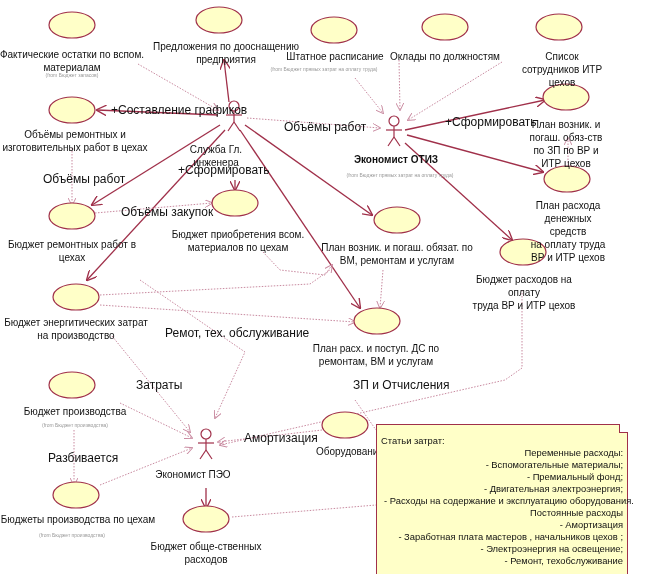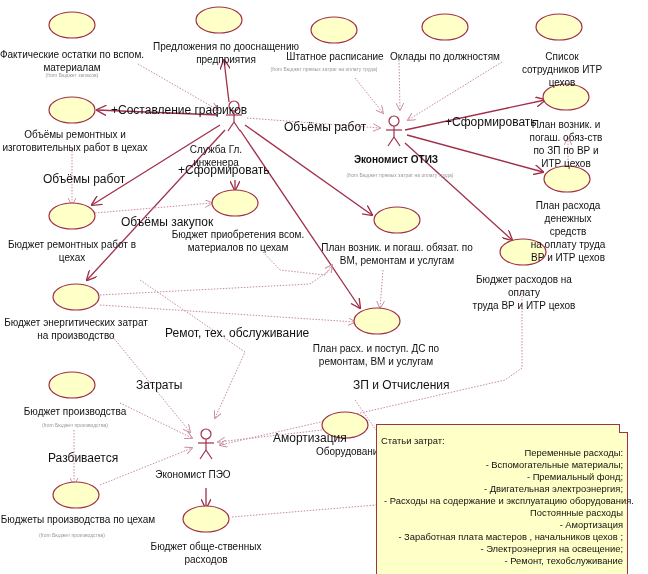--- a/index.html
+++ b/index.html
@@ -155,26 +155,26 @@
 <div class="lbl" style="left: 78px; top: 513px; white-space: pre-line;">Бюджеты производства по цехам</div>
 <div class="from" style="left:72px;top:532px;">(from Бюджет производства)</div>
 <div class="lbl" style="left:206px;top:540px;white-space:pre-line">Бюджет обще-ственных
 расходов</div>
 
 <div class="edge-lbl" style="left:111px;top:103px;">+Составление графиков</div>
 <div class="edge-lbl" style="left:284px;top:120px;">Объёмы работ</div>
 <div class="edge-lbl" style="left:43px;top:172px;">Объёмы работ</div>
 <div class="edge-lbl" style="left:178px;top:163px;">+Сформировать</div>
 <div class="edge-lbl" style="left:445px;top:115px;">+Сформировать</div>
-<div class="edge-lbl" style="left:121px;top:205px;margin-top:10px;">Объёмы закупок</div>
+<div class="edge-lbl" style="left:121px;top:205px;">Объёмы закупок</div>
 <div class="edge-lbl" style="left:165px;top:326px;">Ремот, тех. обслуживание</div>
 <div class="edge-lbl" style="left:136px;top:378px;">Затраты</div>
 <div class="edge-lbl" style="left:353px;top:378px;">ЗП и Отчисления</div>
 <div class="edge-lbl" style="left:48px;top:451px;">Разбивается</div>
-<div class="edge-lbl" style="left:244px;top:431px;margin-left:29px;">Амортизация</div>
+<div class="edge-lbl" style="left:244px;top:431px;">Амортизация</div>
 
 <div class="note">
   <div class="corner"></div>
   <div class="line">Статьи затрат:</div>
   <div class="line ind">Переменные расходы:</div>
   <div class="line ind">- Вспомогательные материалы;</div>
   <div class="line ind">- Премиальный фонд;</div>
   <div class="line ind">- Двигательная электроэнергия;</div>
   <div class="line ind">- Расходы на содержание и эксплуатацию оборудования.</div>
   <div class="line ind">Постоянные расходы</div>

